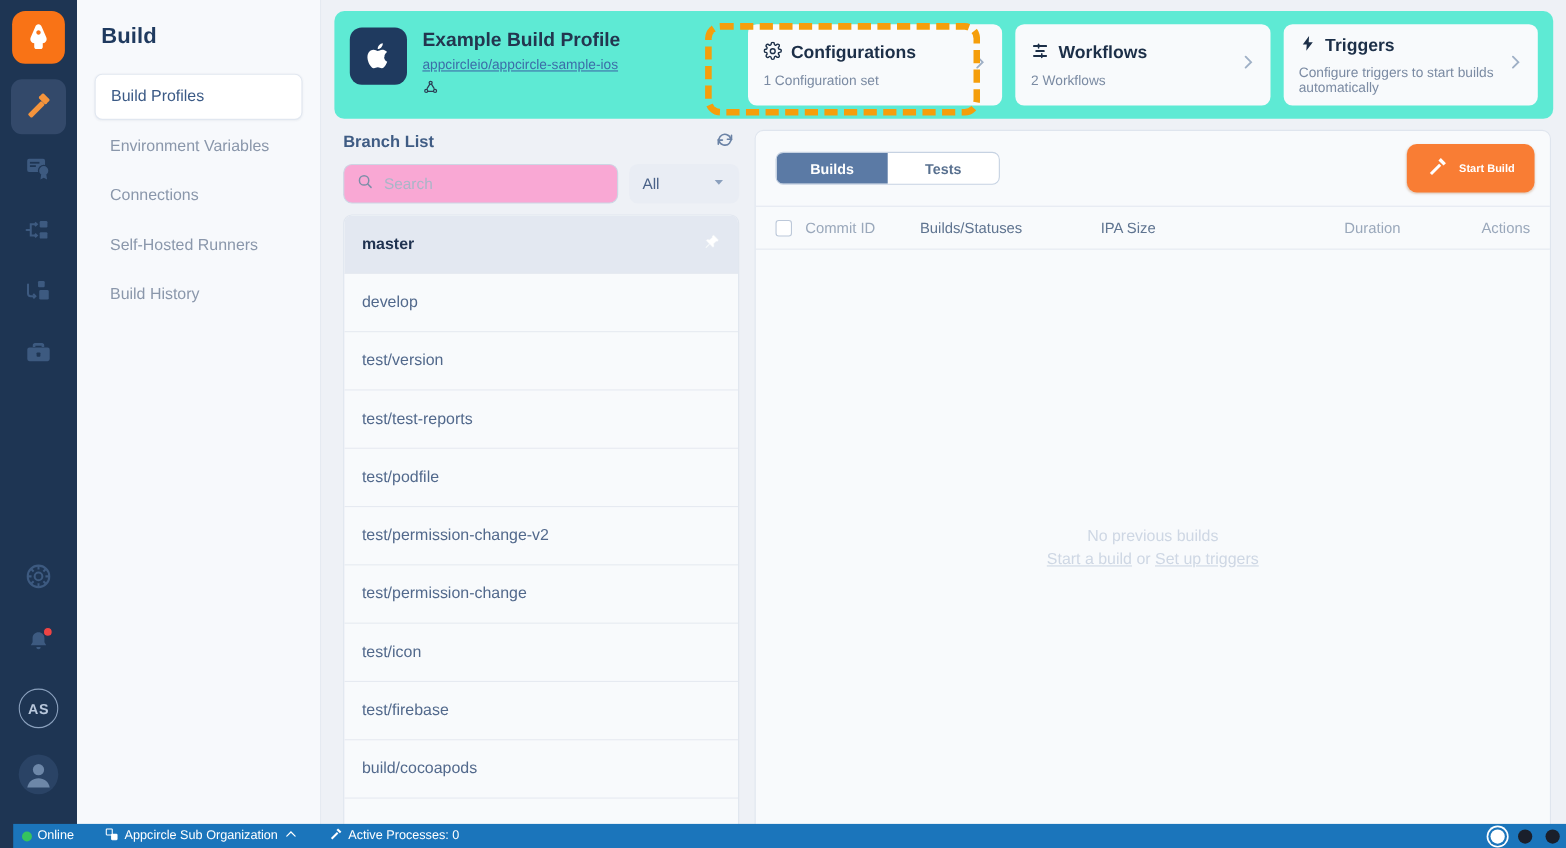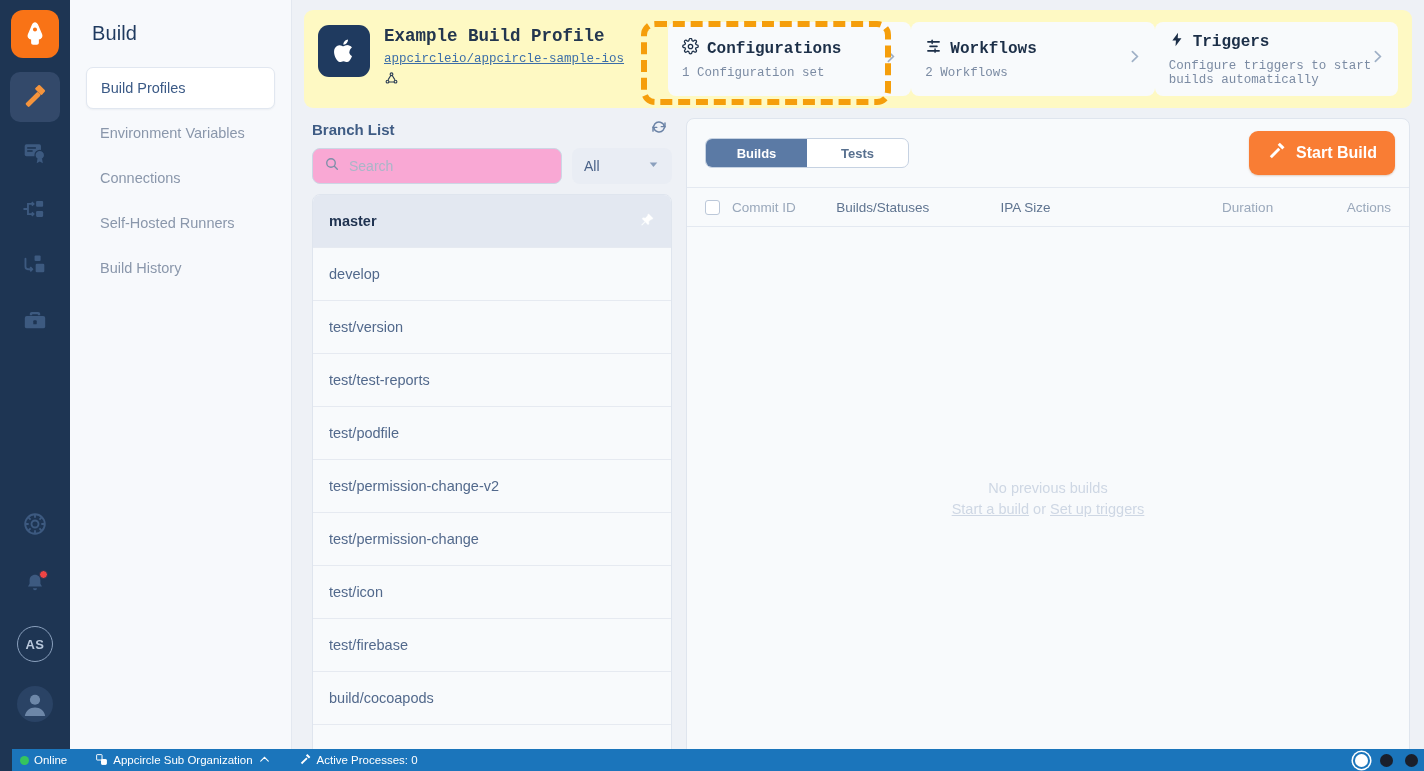--- a/index.html
+++ b/index.html
@@ -53,21 +53,21 @@
 
   
   .subnav {
     width: 222px; flex: 0 0 222px;
     background: #f7f9fc;
     border-right: 1px solid #e3e8f0;
     padding: 18px 16px 0 16px;
     height: 771px;
   }
   .subnav h1 {
-    font-size: 20px; color: #1f3a5f; font-weight: 400;
+    font-size: 20px; color: #1f3a5f; font-weight: 700;
     margin: 4px 0 22px 6px; letter-spacing: .1px;
   }
   .nav-item {
     height: 42px; display: flex; align-items: center;
     padding: 0 14px; border-radius: 7px;
     font-size: 14.5px; color: #8a97ab; margin-bottom: 3px;
   }
   .nav-item.active {
     background: #ffffff; color: #3b5a86; font-weight: 400;
     border: 1px solid #e1e7f0;
@@ -77,23 +77,23 @@
   
   .main {
     flex: 1 1 auto; height: 771px;
     padding: 10px 12px 0 12px;
     display: flex; flex-direction: column;
     min-width: 0;
   }
 
   
   .topstrip {
-    background: #fef9c3; border-radius: 9px;
-    padding: 12px 14px; display: flex; align-items: stretch; 
-    height: 98px; flex: 0 0 98px; font-family: Liberation Mono, monospace;
+    background: #5eead4; border-radius: 9px;
+    padding: 12px 14px; display: flex; align-items: stretch; gap: 12px;
+    height: 98px; flex: 0 0 98px;
   }
   .profile-box { display: flex; align-items: flex-start; gap: 14px; width: 350px; flex: 0 0 350px; padding-top: 3px;}
   .apple-tile {
     width: 52px; height: 52px; border-radius: 11px; background: #1f3a5f;
     display: flex; align-items: center; justify-content: center; flex: 0 0 52px;
   }
   .profile-name { font-size: 17.5px; font-weight: 700; color: #23364f; line-height: 22px; }
   .profile-repo {
     font-size: 12.5px; color: #3c6ea8; text-decoration: underline;
     display: inline-block; margin-top: 5px;
@@ -166,21 +166,21 @@
     height: 30px; background: #fff;
   }
   .seg-btn {
     width: 101px; display: flex; align-items: center; justify-content: center;
     font-size: 13px; color: #58708f; font-weight: 700;
   }
   .seg-btn.active { background: #5b7aa5; color: #fff; }
   .start-build {
     height: 44px; padding: 0 18px; border-radius: 9px; background: #f97d34;
     display: flex; align-items: center; gap: 9px;
-    color: #fff; font-size: 16px; font-weight: 700;
+    color: #fff; font-size: 10px; font-weight: 700;
     box-shadow: 0 1px 2px rgba(150,70,10,.25);
   }
   .table-head {
     display: flex; align-items: center; height: 40px;
     border-top: 1px solid #e4e9f1; border-bottom: 1px solid #e4e9f1;
     padding: 0 18px; font-size: 13.5px;
   }
   .chk { width: 15px; height: 15px; border: 1.5px solid #bcc8d9; border-radius: 3px; background:#fff; flex:0 0 15px; }
   .th { color: #5f7490; }
   .th.dim { color: #9aa8bb; }

